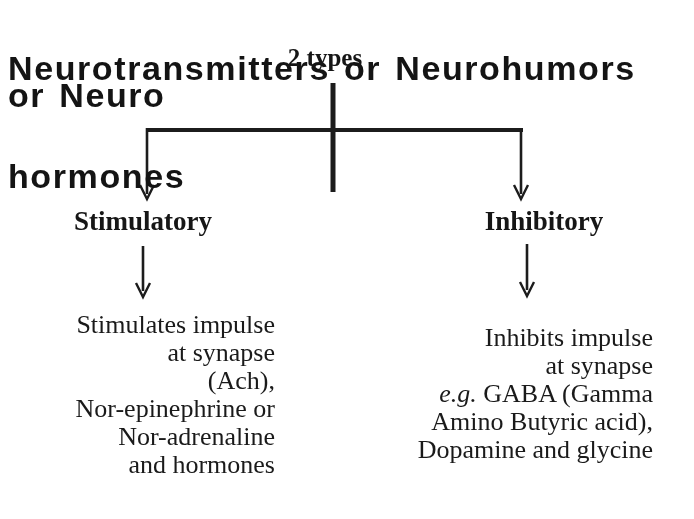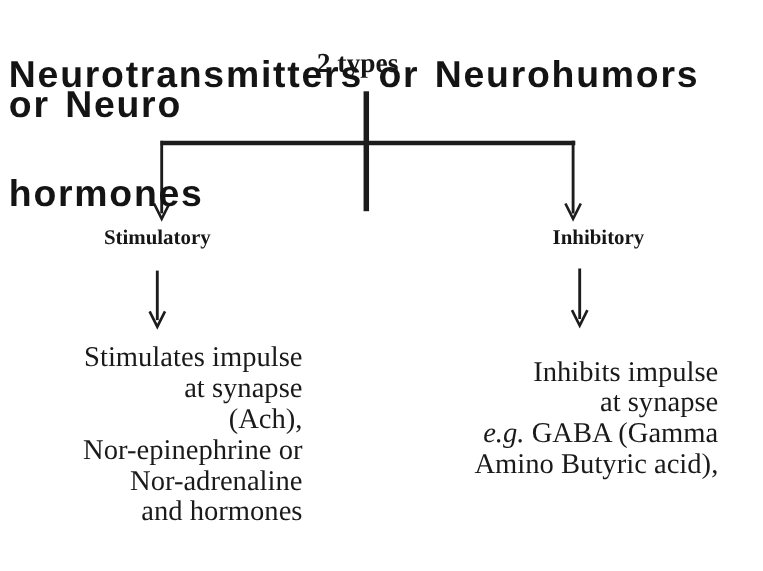--- a/index.html
+++ b/index.html
@@ -46,21 +46,21 @@
     text-align: center;
     font-weight: bold;
     font-size: 25px;
   }
   .branch-heading {
     position: absolute;
     top: 206px;
     width: 200px;
     text-align: center;
     font-weight: bold;
-    font-size: 19px;
+    font-size: 27px;
   }
   .branch-heading.pos-left  { left: 43px; }
   .branch-heading.pos-right { left: 444px; }
   .desc-block {
     position: absolute;
     width: 250px;
     text-align: right;
     font-size: 26px;
     line-height: 28px;
     color: #1a1a1a;
@@ -110,15 +110,16 @@
     <div>Nor-epinephrine or</div>
     <div>Nor-adrenaline</div>
     <div>and hormones</div>
   </div>
 
   <div class="desc-block pos-right">
     <div>Inhibits impulse</div>
     <div>at synapse</div>
     <div><span class="it">e.g.</span><span> GABA (Gamma</span></div>
     <div>Amino Butyric acid),</div>
+    <div>Dopamine and glycine</div>
   </div>
 
 </div>
 
 </body></html>

